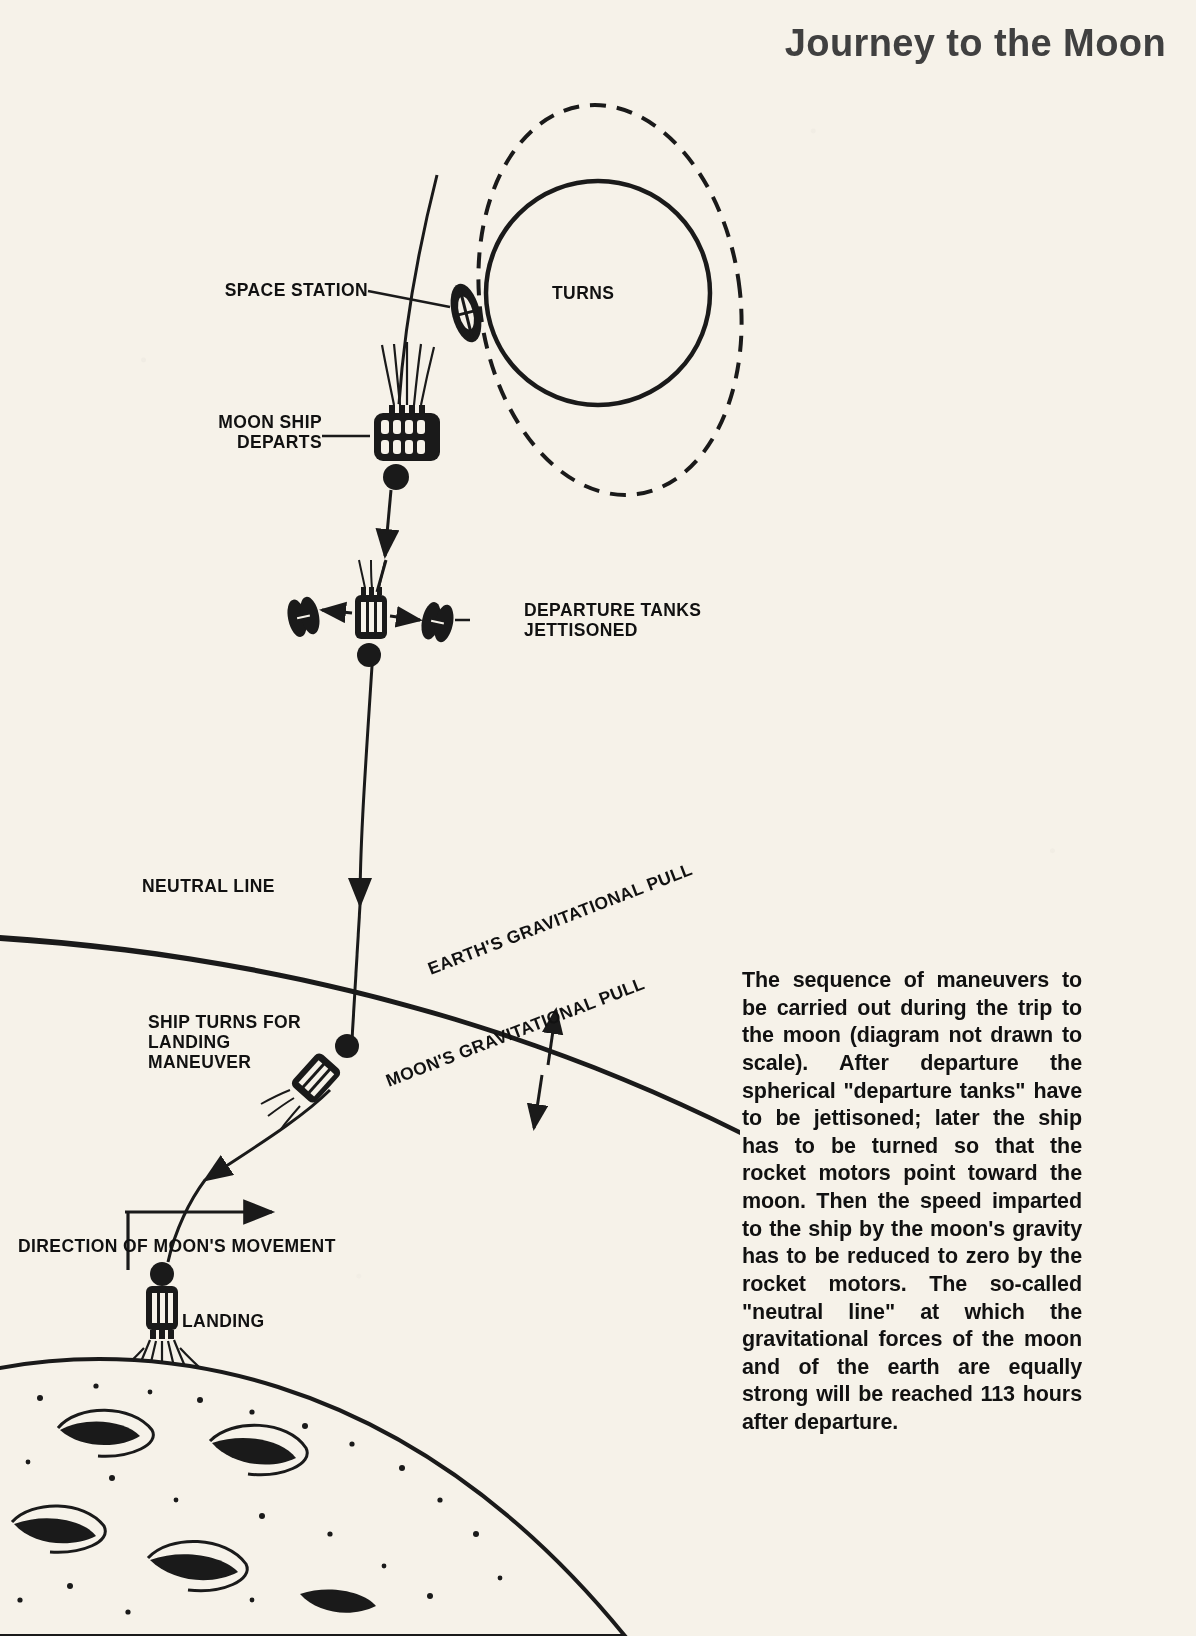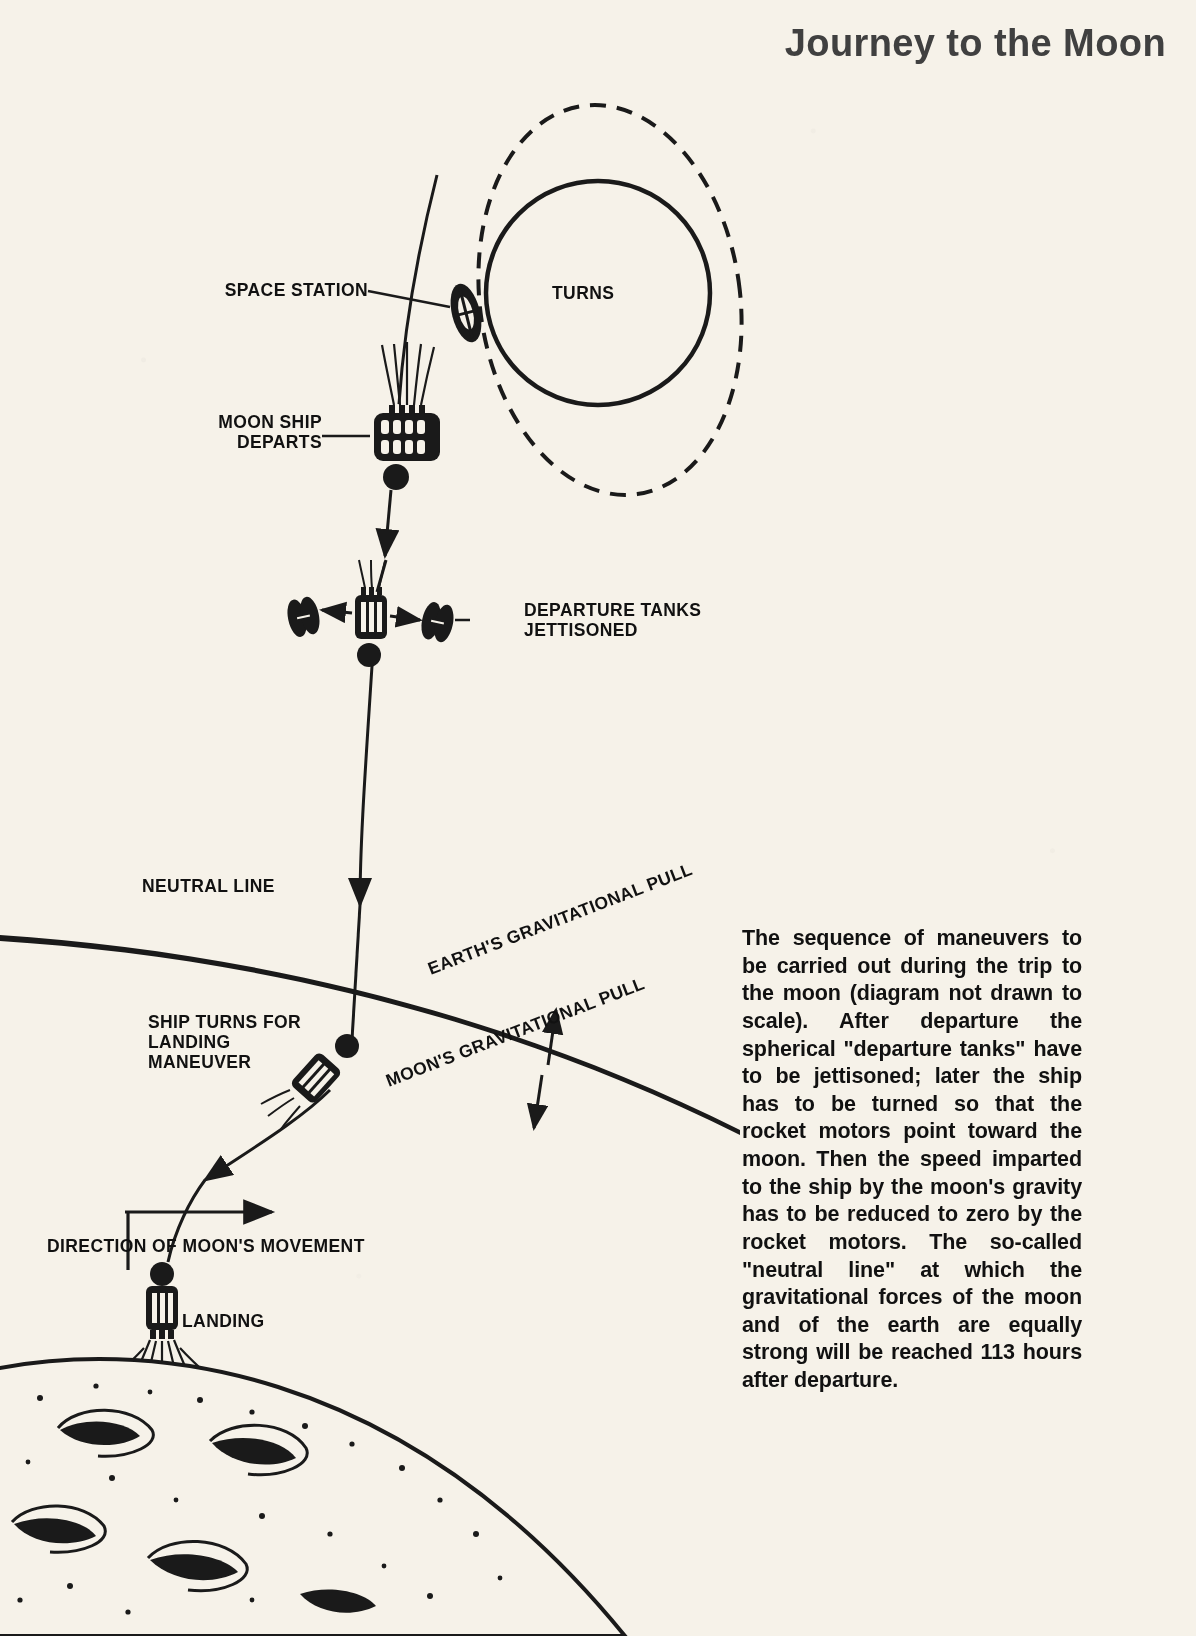--- a/index.html
+++ b/index.html
@@ -48,21 +48,21 @@
     position: absolute;
     left: 0;
     top: 0;
     width: 1196px;
     height: 1636px;
   }
 
   .caption {
     position: absolute;
     left: 742px;
-    top: 925px;
+    top: 967px;
     width: 340px;
     font-size: 21.5px;
     line-height: 1.285;
     font-weight: bold;
     text-align: justify;
     color: #111;
     letter-spacing: -0.1px;
   }
 
   .lbl {
@@ -309,17 +309,17 @@
 <div class="lbl" style="left:110px; top:876px;margin-left:32px;">NEUTRAL LINE</div>
 
 <div class="lbl rot-earthpull" style="left:425px; top:960px;">EARTH'S GRAVITATIONAL PULL</div>
 
 <div class="lbl rot-moonpull" style="left:383px; top:1072px;">MOON'S GRAVITATIONAL PULL</div>
 
 <div class="lbl center" style="left:148px; top:1012px; width:154px;">SHIP TURNS FOR
 LANDING
 MANEUVER</div>
 
-<div class="lbl" style="left:18px; top:1236px;margin-left:29px;">DIRECTION OF MOON'S MOVEMENT</div>
+<div class="lbl" style="left:18px; top:1236px;">DIRECTION OF MOON'S MOVEMENT</div>
 
 <div class="lbl" style="left:182px; top:1311px;">LANDING</div>
 
 <div class="caption">The sequence of maneuvers to be carried out during the trip to the moon (diagram not drawn to scale). After departure the spherical "departure tanks" have to be jettisoned; later the ship has to be turned so that the rocket motors point toward the moon. Then the speed imparted to the ship by the moon's gravity has to be reduced to zero by the rocket motors. The so-called "neutral line" at which the gravitational forces of the moon and of the earth are equally strong will be reached 113 hours after departure.</div>
 
 </body></html>

